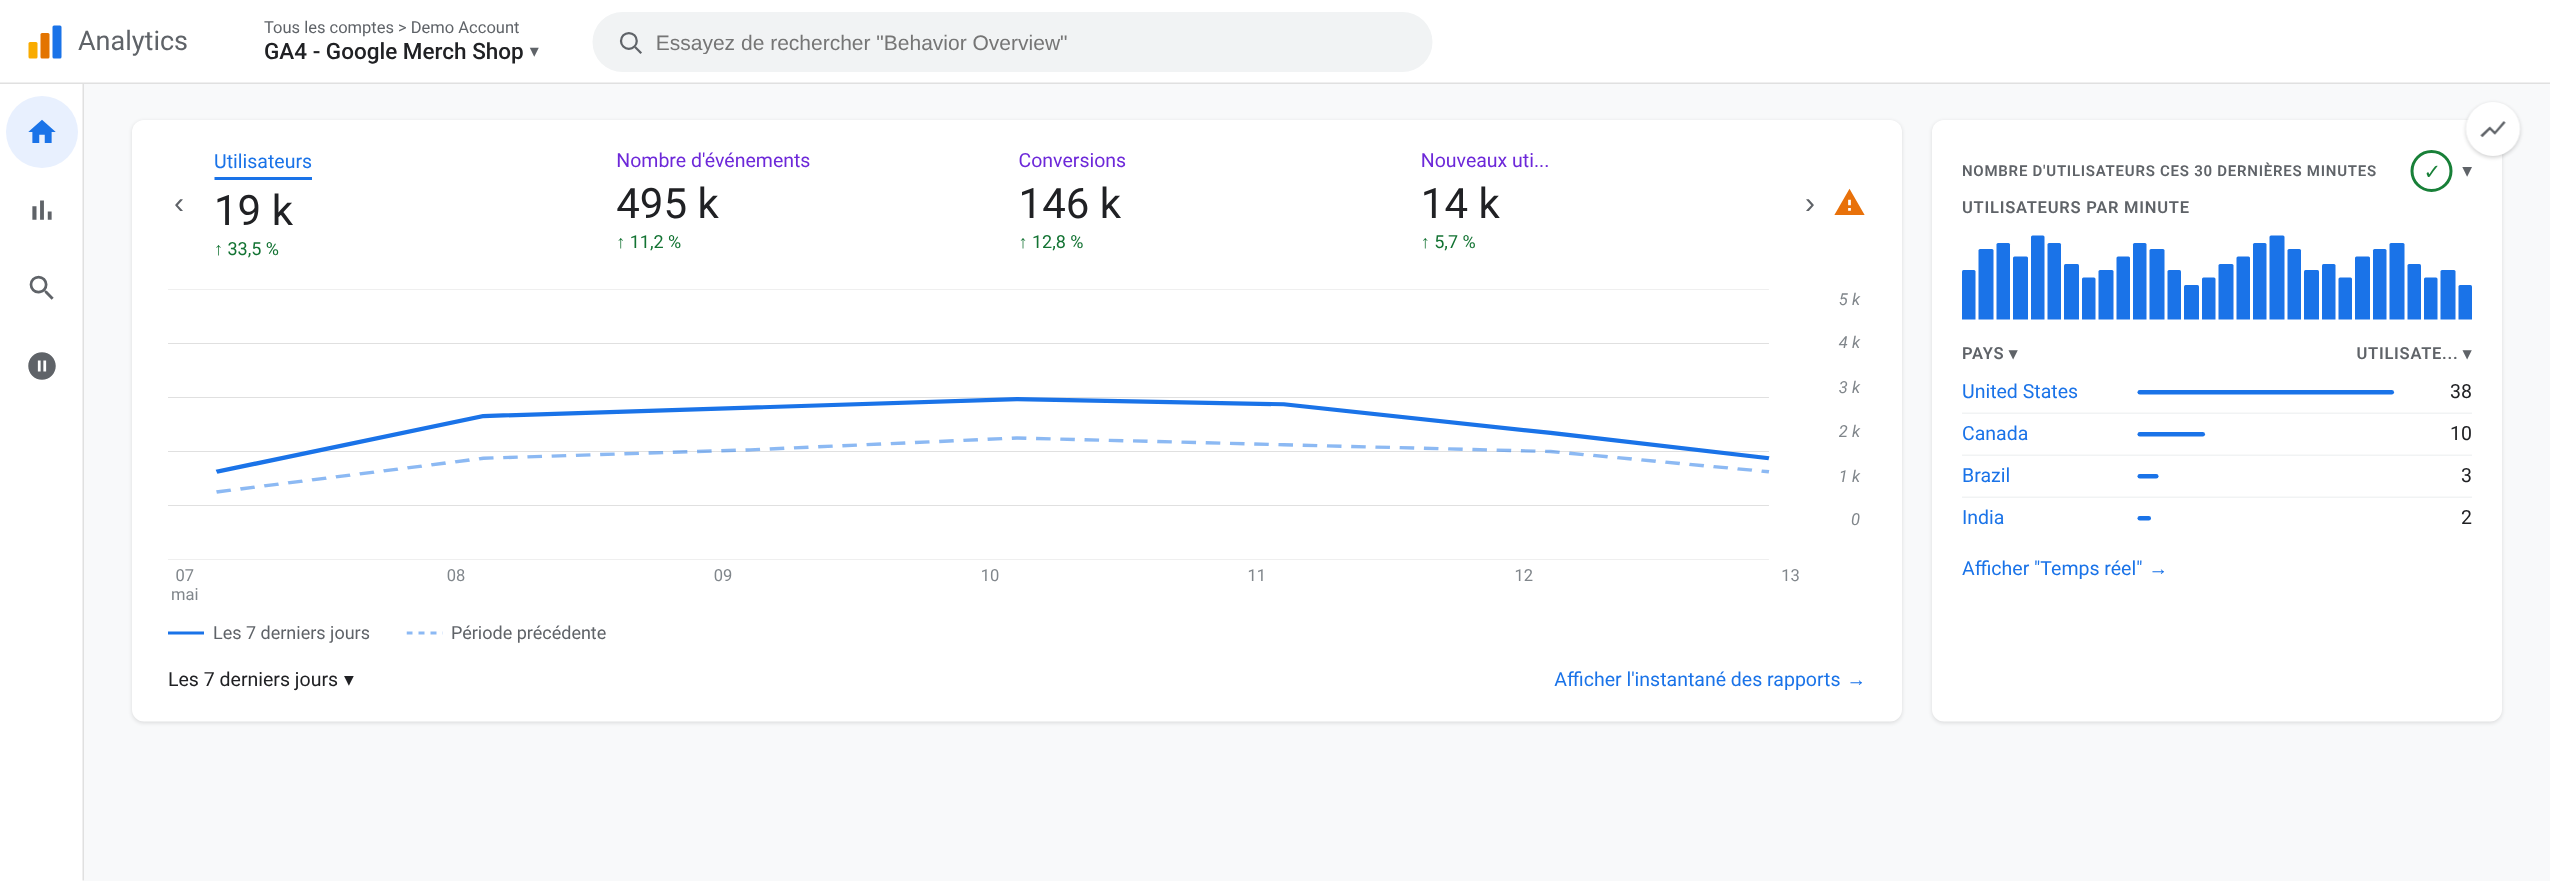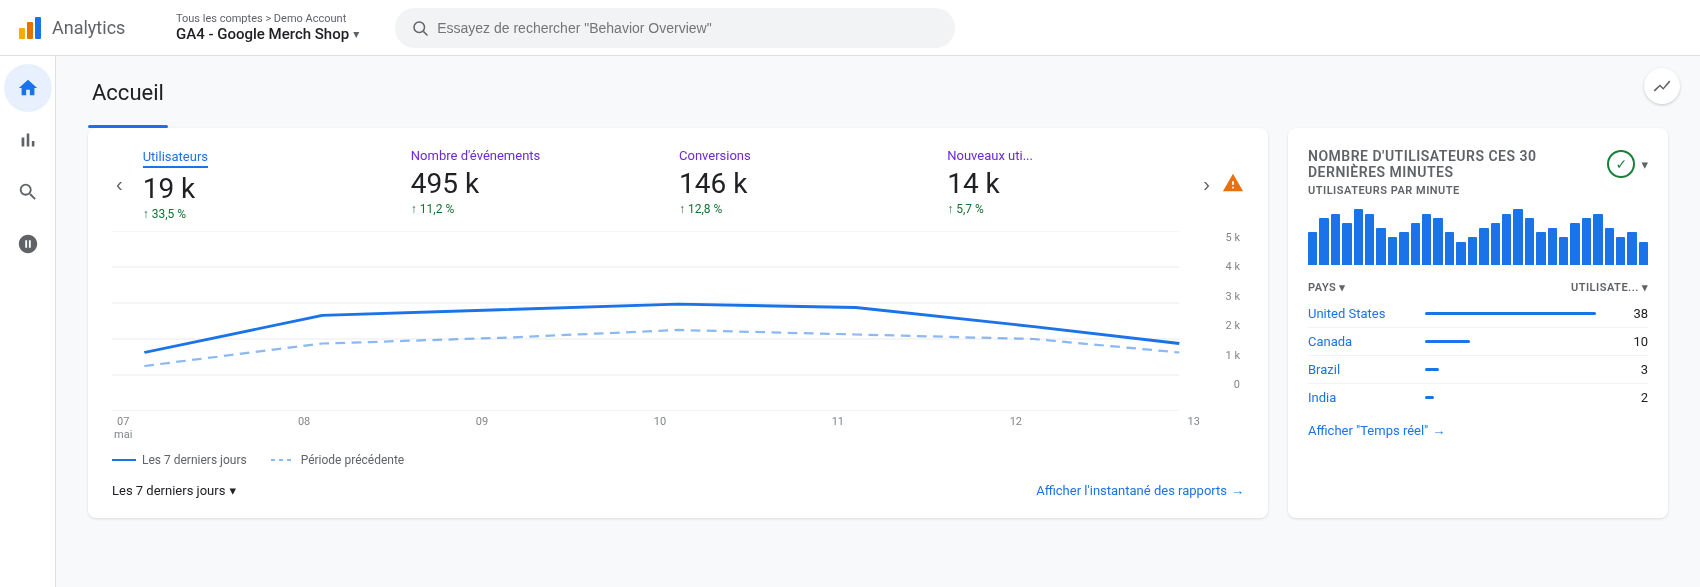--- a/index.html
+++ b/index.html
@@ -66,42 +66,42 @@
     .metric-change { font-size: 12px; color: #137333; margin-top: 2px; }
     .metric-change.up::before { content: '↑ '; }
 
     .nav-arrow {
       background: none; border: none; font-size: 20px; color: #5f6368;
       cursor: pointer; padding: 4px; align-self: center;
     }
     .warning-icon { align-self: center; margin-left: 8px; }
 
     
-    .chart-area { margin-top: 10px; position: relative; height: 180px; }
+    .chart-area { margin-top: 20px; position: relative; height: 180px; font-style: italic; }
     .chart-svg { width: 100%; height: 100%; }
 
     
     .legend { display: flex; gap: 24px; margin-top: 12px; font-size: 12px; color: #5f6368; }
     .legend-item { display: flex; align-items: center; gap: 6px; }
     .legend-line-solid { width: 24px; height: 2px; background: #1a73e8; }
     .legend-line-dashed { width: 24px; height: 2px; background: #1a73e8; opacity: 0.5;
       background-image: repeating-linear-gradient(to right, #1a73e8 0, #1a73e8 4px, transparent 4px, transparent 8px);
       background-size: 8px 2px; background-color: transparent; }
 
     .card-footer { display: flex; justify-content: space-between; align-items: center; margin-top: 16px; }
     .date-range { display: flex; align-items: center; gap: 4px; font-size: 13px; color: #202124; cursor: pointer; }
     .link-btn { font-size: 13px; color: #1a73e8; text-decoration: none; cursor: pointer; display: flex; align-items: center; gap: 4px; }
 
     
     .realtime-card {
       width: 380px; flex-shrink: 0; background: #fff; border-radius: 8px;
       box-shadow: 0 1px 3px rgba(0,0,0,0.12); padding: 20px 20px 16px;
     }
     .rt-header { display: flex; justify-content: space-between; align-items: center; margin-bottom: 4px; }
-    .rt-title { font-size: 14px; font-weight: 600; color: #5f6368; letter-spacing: 0.5px; text-transform: uppercase; }
+    .rt-title { font-size: 10px; font-weight: 600; color: #5f6368; letter-spacing: 0.5px; text-transform: uppercase; }
     .rt-controls { display: flex; align-items: center; gap: 6px; }
     .rt-badge {
       width: 28px; height: 28px; border-radius: 50%; border: 2px solid #188038;
       display: flex; align-items: center; justify-content: center; color: #188038; font-size: 14px;
     }
     .rt-dropdown { font-size: 13px; color: #5f6368; cursor: pointer; display: flex; align-items: center; gap: 2px; }
     .rt-big-number { font-size: 48px; font-weight: 300; color: #202124; margin: 4px 0 16px; }
 
     .rt-subtitle { font-size: 11px; color: #5f6368; font-weight: 600; letter-spacing: 0.5px; text-transform: uppercase; margin-bottom: 8px; }
 
@@ -172,24 +172,20 @@
     </svg>
   </div>
   <div class="sidebar-item">
     <svg viewBox="0 0 24 24" fill="currentColor">
       <path d="M12 2C6.48 2 2 6.48 2 12s4.48 10 10 10 10-4.48 10-10S17.52 2 12 2zm-1 14H9V8h2v8zm4 0h-2V8h2v8z"></path>
     </svg>
   </div>
 </aside>
 
 <main class="main">
-  <div>
-    <h1 class="page-title">Accueil</h1>
-    <div class="page-title-underline"></div>
-  </div>
 
   <div class="content-row">
 
     <div class="main-card">
 
       <div class="metrics-row">
         <button class="nav-arrow">‹</button>
 
         <div class="metric-item">
           <div class="metric-label blue">Utilisateurs</div>

